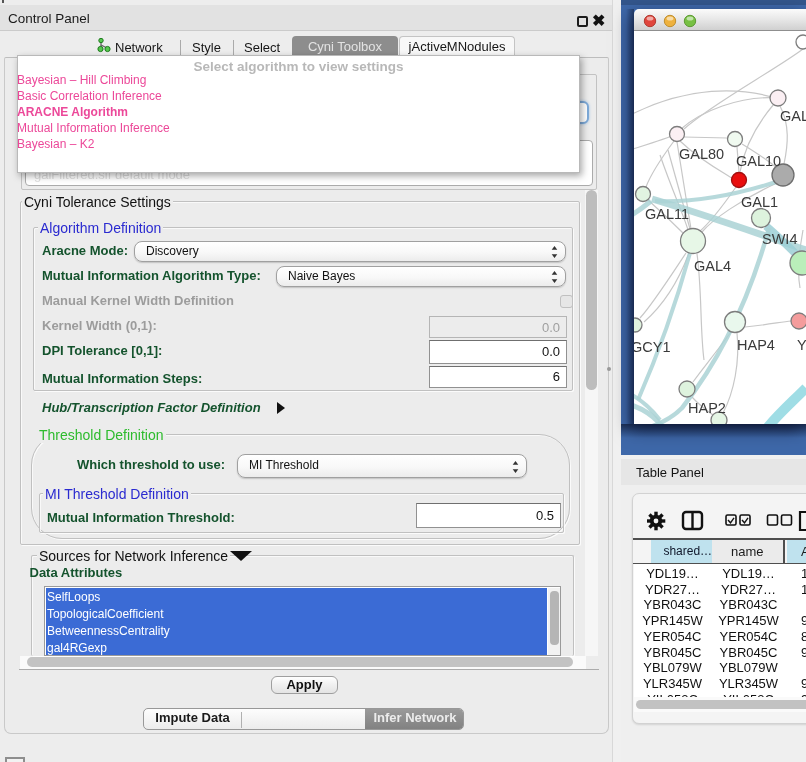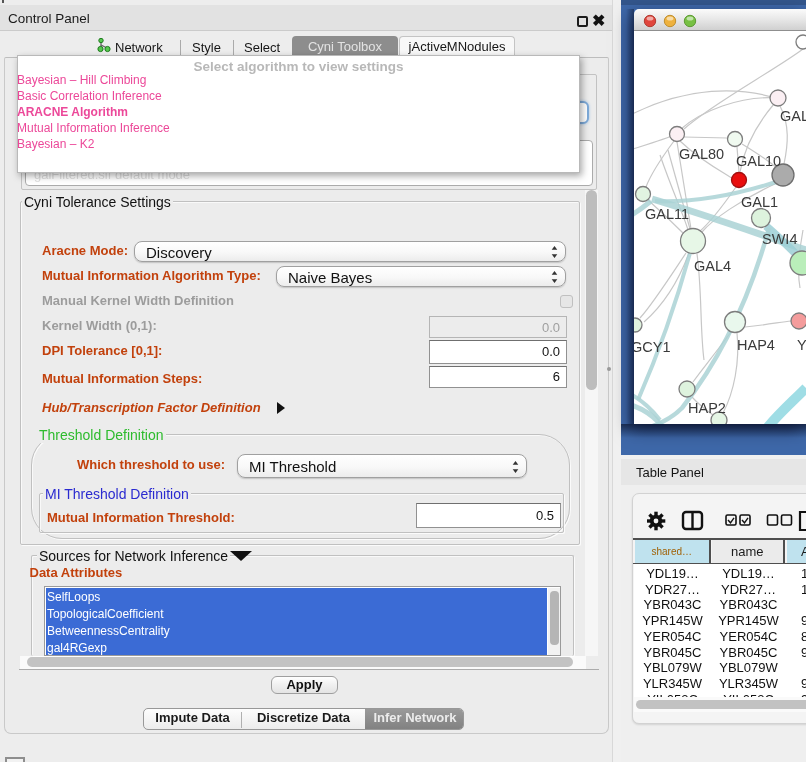--- a/index.html
+++ b/index.html
@@ -38,25 +38,25 @@
 #vscroll { left:585px; top:190px; width:13px; height:466px; background:#f6f6f6; }
 #vthumb { left:1px; top:0px; width:11px; height:200px; background:#bdbdbd; border-radius:6px; }
 #hscroll { left:20px; top:656px; width:566px; height:13px; background:#fafafa; }
 #hthumb { left:7px; top:1px; width:546px; height:10px; background:#c3c3c3; border-radius:5px; }
 
 
 .group { border:1px solid #c0c0c0; border-radius:2px;
   box-shadow:inset 1px 1px 0 rgba(255,255,255,.7), 1px 1px 0 rgba(255,255,255,.8); }
 .gtitle { position:absolute; top:-8px; background:#ececec; padding:0 2px; font-size:14px; white-space:nowrap; }
 
-.lbl { font-size:13px; font-weight:bold; color:#c2410c; white-space:nowrap; }
+.lbl { font-size:13px; font-weight:bold; color:#14532d; white-space:nowrap; }
 .dis { color:#9c9c9c; }
 
 .combo { background:linear-gradient(#ffffff,#f8f8f8 55%,#ececec); border:1px solid #a0a0a0;
-  border-radius:8px; font-size:15px; color:#111; box-shadow:0 1px 1.5px rgba(0,0,0,.18); }
+  border-radius:8px; font-size:12px; color:#111; box-shadow:0 1px 1.5px rgba(0,0,0,.18); }
 .combo .ctext { position:absolute; left:11px; top:2px; }
 .arrows { position:absolute; right:6px; top:3px; width:9px; height:14px; }
 .fld { background:#fff; border:1px solid #919191; border-top:1px solid #6f6f6f;
   font-size:13px; color:#111; text-align:right; padding-right:6px; }
 .fld-dis { background:#ececec; border:1px solid #b5b5b5; color:#9f9f9f; }
 
 
 #dropdown { left:17px; top:55px; width:563px; height:118px; background:#ffffff;
   border:1px solid #b9b9b9; box-shadow:2px 3px 7px rgba(0,0,0,.35); z-index:50; }
 #ddprompt { width:100%; top:2.6px; text-align:center; font-size:13.5px; font-weight:bold; color:#b8b8b8; }
@@ -137,20 +137,23 @@
       </div>
     <div class="abs" id="hscroll">
         <div class="abs" id="hthumb"></div>
       </div>
     <div class="abs" style="left:19px;top:669px;width:580px;height:1px;background:#ababab;"></div>
 
     <div class="abs group" style="left:20px;top:201px;width:560px;height:344px;">
       <span class="gtitle" style="left:1px;color:#111;">Cyni Tolerance Settings</span>
     </div>
 
+    <div class="abs group" style="left:33px;top:227px;width:540px;height:164px;">
+      <span class="gtitle" style="left:4px;color:#2a2ad0;">Algorithm Definition</span>
+    </div>
     <div class="abs lbl" style="left:42px;top:243px;">Aracne Mode:</div>
     <div class="abs combo" style="left:134px;top:241px;width:432px;height:21px;">
       <span class="ctext">Discovery</span>
       <svg class="arrows" viewBox="0 0 9 14">
           <path d="M4.5 1 L7.3 4.8 L1.7 4.8 Z M4.5 13 L7.3 9.2 L1.7 9.2 Z" fill="#333"></path>
         </svg>
     </div>
     <div class="abs lbl" style="left:42px;top:268px;">Mutual Information Algorithm Type:</div>
     <div class="abs combo" style="left:276px;top:266px;width:290px;height:21px;">
       <span class="ctext">Naive Bayes</span>
@@ -199,21 +202,20 @@
       <div id="attrscroll">
           <div id="attrthumb"></div>
         </div>
     </div>
 
     <div class="abs" id="applybtn">Apply</div>
 
     <div class="abs" id="btabs">
       <div class="btab" style="left:0;width:97px;">Impute Data</div>
       <div class="abs" style="left:97px;top:3px;width:1px;height:16px;background:#b0b0b0;"></div>
-      <div class="btab" style="left:98px;width:123px;">Discretize Data</div>
       <div class="btab" id="btab3" style="left:221px;width:100px;">Infer Network</div>
     </div>
 
     <div class="abs" id="dropdown">
       <div class="abs" id="ddprompt">Select algorithm to view settings</div>
       <div class="abs dditem" style="top:17.4px;">Bayesian – Hill Climbing</div>
       <div class="abs dditem" style="top:33.4px;">Basic Correlation Inference</div>
       <div class="abs dditem" style="top:49.4px;font-weight:bold;">ARACNE Algorithm</div>
       <div class="abs dditem" style="top:65.4px;">Mutual Information Inference</div>
       <div class="abs dditem" style="top:81.4px;">Bayesian – K2</div>
@@ -347,21 +349,21 @@
           <path d="M95,10 l2.5,2.8 l3.5,-5" stroke-width="1.4"></path>
 
           <rect x="120.5" y="5" width="10" height="10" rx="1.5"></rect>
           <rect x="134.5" y="5" width="10" height="10" rx="1.5"></rect>
         </g>
 
         <path d="M153,2 h7 l4,4 v14 h-11 z" fill="none" stroke="#111" stroke-width="2.2"></path>
       </svg>
 
       <div class="abs" style="left:0px;top:44px;width:180px;height:1.5px;background:#4f4f4f;"></div>
-      <div class="abs" style="left:2px;top:45.5px;width:75.5px;height:23px;background:#bfe2ee;border-right:2px solid #4e4e4e;text-align:center;font-size:10px;line-height:23px;color:#a16207;">shared…</div>
+      <div class="abs" style="left:18px;top:45.5px;width:75.5px;height:23px;background:#bfe2ee;border-right:2px solid #4e4e4e;text-align:center;font-size:12px;line-height:23px;color:#0f172a;">shared…</div>
       <div class="abs" style="left:78.5px;top:45.5px;width:73.5px;height:23px;background:#ebebeb;border-right:2px solid #4e4e4e;text-align:center;font-size:13px;line-height:23px;color:#1c1c1c;">name</div>
       <div class="abs" style="left:154px;top:45.5px;width:26px;height:23px;background:#bfe2ee;font-size:13px;line-height:23px;color:#1c1c1c;padding-left:14px;">A</div>
       <div class="abs" style="left:0px;top:68.5px;width:180px;height:1.5px;background:#4f4f4f;"></div>
       <div class="abs" style="left:1px;top:70px;width:178px;height:133px;background:#fff;overflow:hidden;font-size:13px;color:#111;">
         <div class="row" style="top:2px;">
             <span class="c1">YDL19…</span>
             <span class="c2">YDL19…</span>
             <span class="c3">13</span>
           </div>
         <div class="row" style="top:17.7px;">

